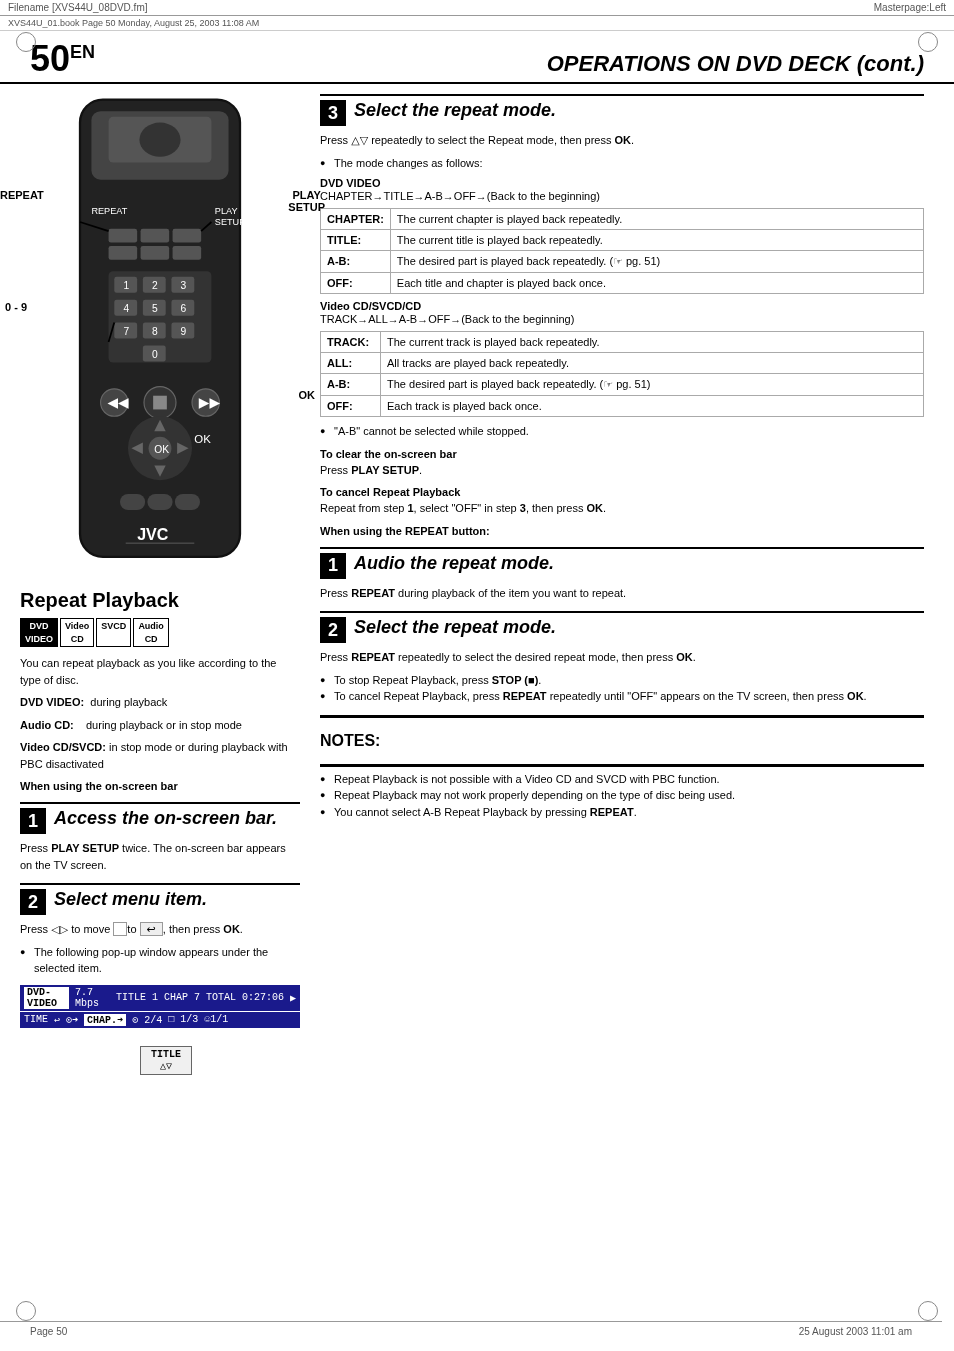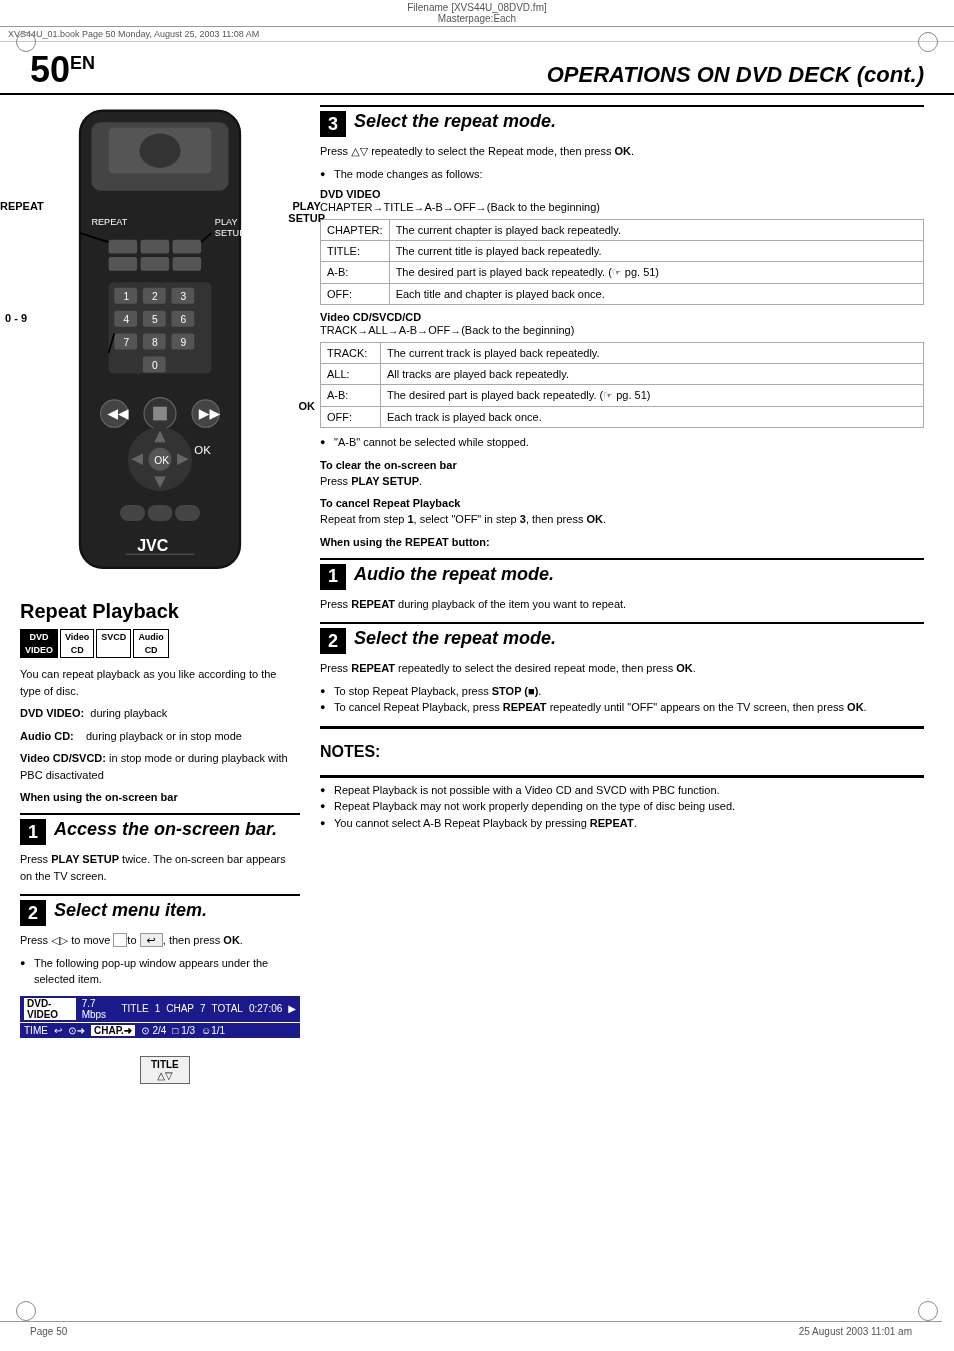--- a/index.html
+++ b/index.html
@@ -15,21 +15,20 @@
 
     
     .header-bar {
       display: flex;
       justify-content: space-between;
       align-items: center;
       border-bottom: 1px solid #999;
       padding: 2px 8px;
       font-size: 10px;
       color: #555;
-      flex-direction: column;
     }
 
     
     .sub-header {
       padding: 2px 8px;
       font-size: 9px;
       color: #555;
       border-bottom: 1px solid #ccc;
     }
 
@@ -154,21 +153,21 @@
       border-collapse: collapse;
       margin: 6px 0;
       font-size: 11px;
     }
     .info-table td {
       border: 1px solid #aaa;
       padding: 4px 6px;
       vertical-align: top;
     }
     .info-table td:first-child {
-      font-weight: normal;
+      font-weight: bold;
       width: 60px;
       white-space: nowrap;
     }
 
     
     .bullet-list { list-style: none; padding: 0; margin: 4px 0; }
     .bullet-list li { font-size: 11px; line-height: 1.5; padding-left: 14px; position: relative; }
     .bullet-list li::before { content: "●"; position: absolute; left: 0; font-size: 9px; top: 2px; }
 
     
@@ -249,21 +248,21 @@
       margin: 0 0 6px 0;
       border-top: 2px solid #000;
       padding-top: 4px;
     }
   </style>
 </head>
 <body>
 
 <div class="header-bar">
   <span>Filename [XVS44U_08DVD.fm]</span>
-  <span>Masterpage:Each</span>
+  <span>Masterpage:Left</span>
 </div>
 <div class="sub-header">
   <span>XVS44U_01.book  Page 50  Monday, August 25, 2003  11:08 AM</span>
 </div>
 
 <div class="page-title-row">
   <div class="page-number">
     <span>50</span><sup>EN</sup>
   </div>
   <div class="page-main-title">OPERATIONS ON DVD DECK (cont.)</div>
@@ -406,21 +405,21 @@
 
     <div class="step-block">
       <div class="step-num">2</div>
       <div class="step-title">Select menu item.</div>
     </div>
     <p class="section-text">Press ◁▷ to move <span style="border:1px solid #999;padding:0 6px;"></span> to <span style="border:1px solid #999;padding:0 6px;background:#eee;">↩</span>, then press <b>OK</b>.</p>
     <ul class="bullet-list">
       <li>The following pop-up window appears under the selected item.</li>
     </ul>
 
-    <div style="margin-top:8px;">
+    <div style="margin-top:8px;font-family:Liberation Mono, monospace;">
       <div class="onscreen-bar">
         <span class="bar-highlight">DVD-VIDEO</span>
         <span>7.7 Mbps</span>
         <span>TITLE</span>
         <span>1</span>
         <span>CHAP</span>
         <span>7</span>
         <span>TOTAL</span>
         <span>0:27:06</span>
         <span>▶</span>

